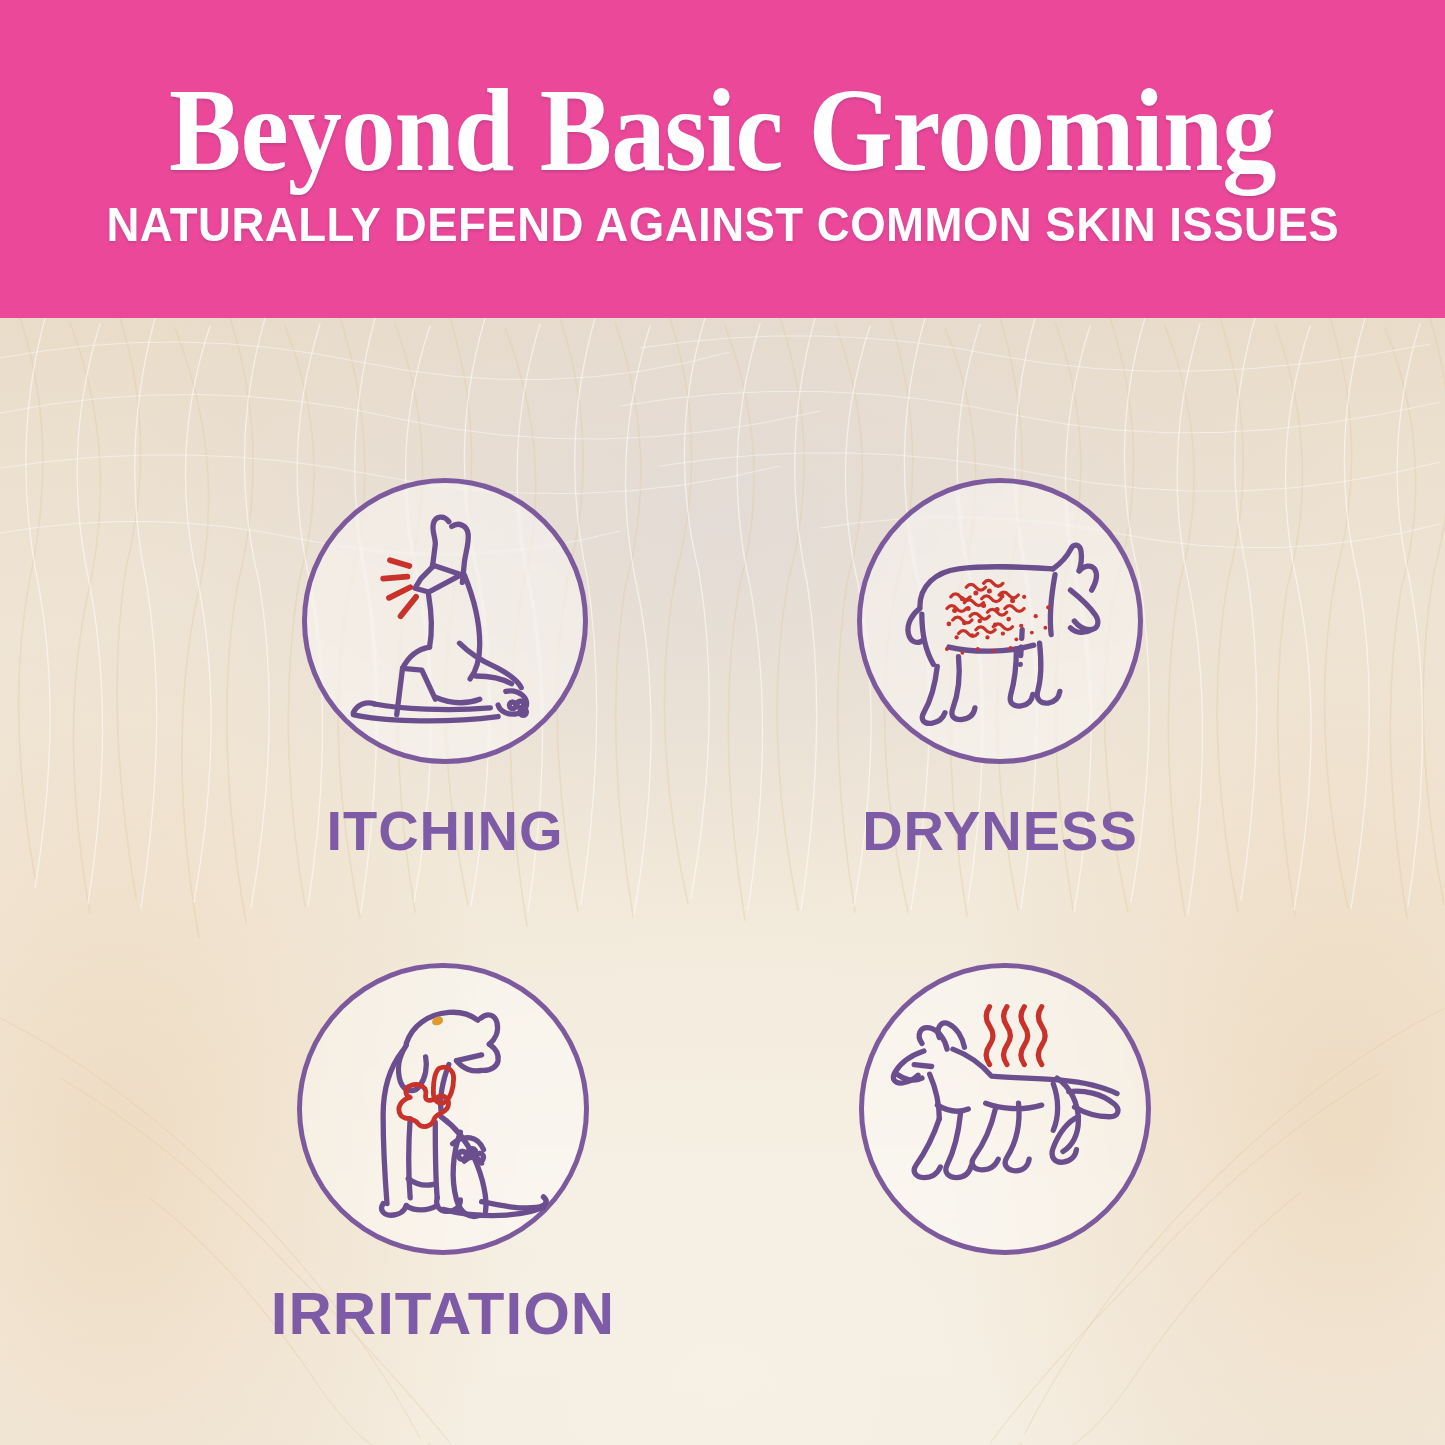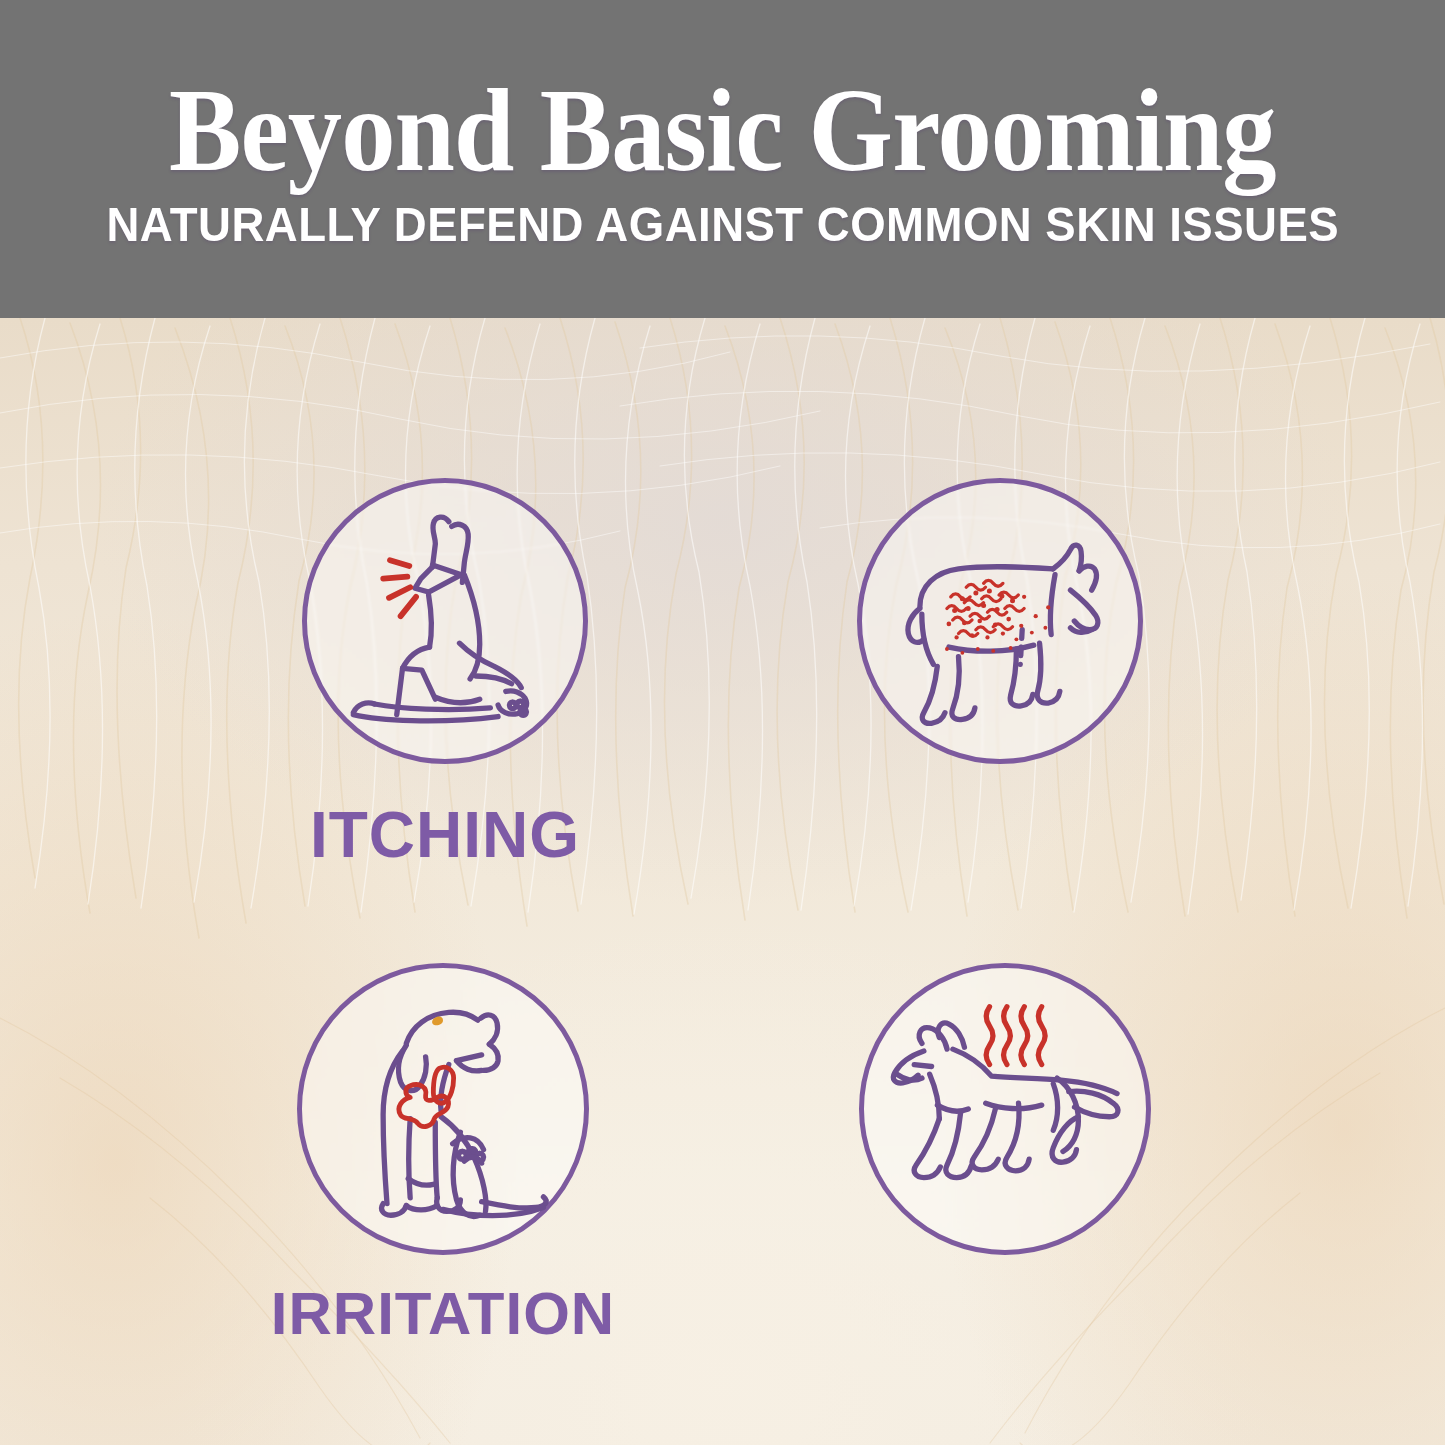--- a/index.html
+++ b/index.html
@@ -7,21 +7,21 @@
     width:1445px;height:1445px;
     font-family:"Liberation Sans", sans-serif;
     background:#efe3d2;
     overflow:hidden;
   }
   .page{position:relative;width:1445px;height:1445px;overflow:hidden;}
 
   
   .header{
     position:absolute;left:0;top:0;width:1445px;height:318px;
-    background:#737373;
+    background:#ec4899;
     display:flex;flex-direction:column;align-items:center;justify-content:center;
     box-sizing:border-box;padding-top:6px;
   }
   .title{
     color:#ffffff;
     font-family:"Liberation Serif", serif;
     font-weight:bold;
     font-size:118px;
     line-height:1.0;
     letter-spacing:-1px;
@@ -75,21 +75,21 @@
     backdrop-filter:blur(1px);
   }
   .cell-2 .badge,.cell-3 .badge{width:292px;height:292px;}
   .badge svg{width:100%;height:100%;display:block;}
 
   .label{
     margin-top:34px;
     color:#7E5BA6;
     font-family:"Liberation Sans", sans-serif;
     font-weight:bold;
-    font-size:64px;
+    font-size:56px;
     letter-spacing:1px;
     white-space:nowrap;
     text-align:center;
   }
   .cell-2 .label,.cell-3 .label{font-size:60px;margin-top:24px;}
 </style>
 </head>
 <body>
 
 <div class="page">
@@ -303,20 +303,21 @@
             <path d="M94 142 q5 -6 10 0 q5 6 10 0"></path>
             <path d="M112 138 q5 -6 10 0 q5 6 10 0"></path>
             <path d="M130 134 q5 -6 10 0 q5 6 10 0"></path>
             <path d="M148 130 q5 -6 10 0 q5 6 10 0"></path>
             <path d="M100 156 q5 -6 10 0 q5 6 10 0"></path>
             <path d="M118 152 q5 -6 10 0 q5 6 10 0"></path>
             <path d="M136 149 q5 -6 10 0 q5 6 10 0"></path>
           </g>
         </svg>
       </div>
+      <div class="label">DRYNESS</div>
     </div>
 
     <div class="cell cell-2">
       <div class="badge">
         <svg viewBox="0 0 292 292">
           <g fill="none" stroke="#6B4E8E" stroke-width="5.5" stroke-linecap="round" stroke-linejoin="round">
 
             <path d="M108 78 c6 -18 22 -30 44 -32 c12 -1 22 2 30 8"></path>
             <path d="M185 52 c7 -6 15 -4 17 5 c2 9 -2 17 -8 22"></path>
 

